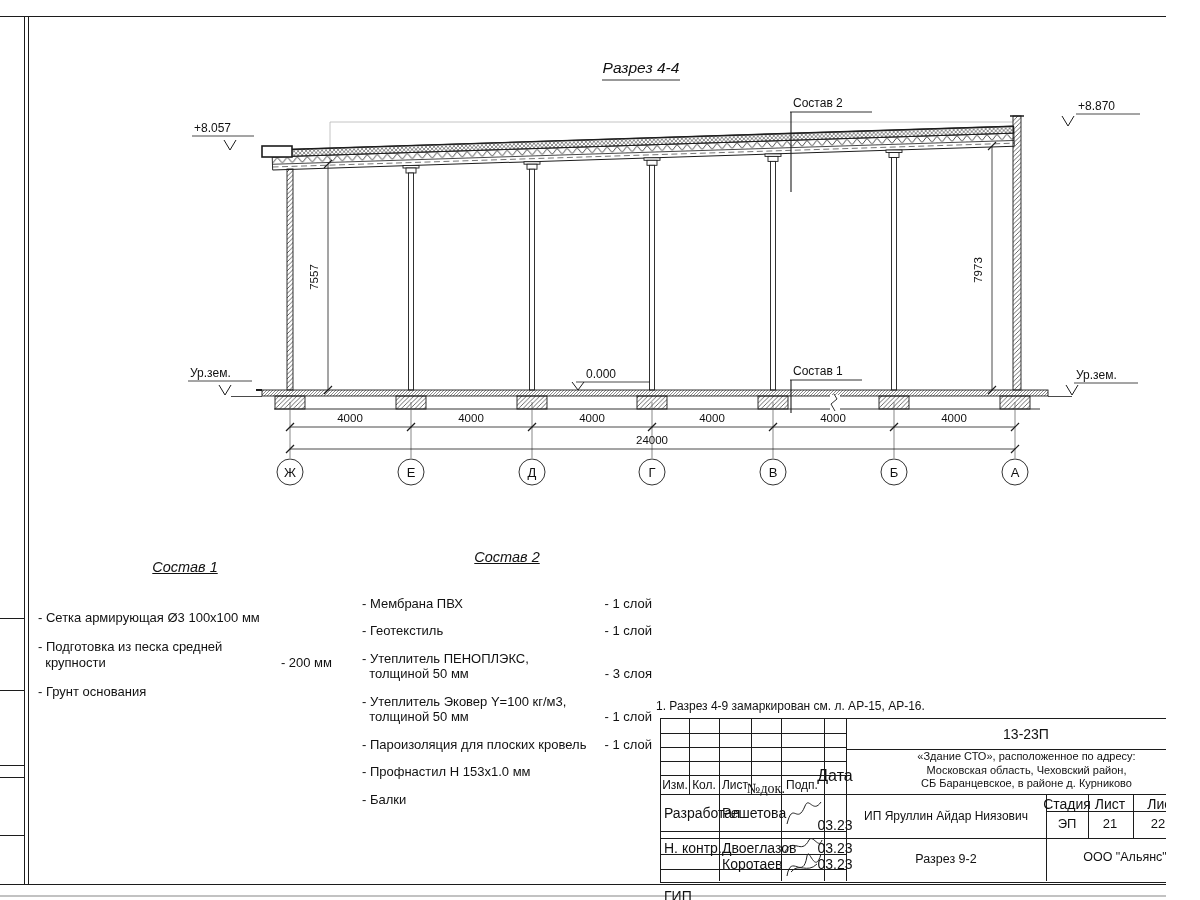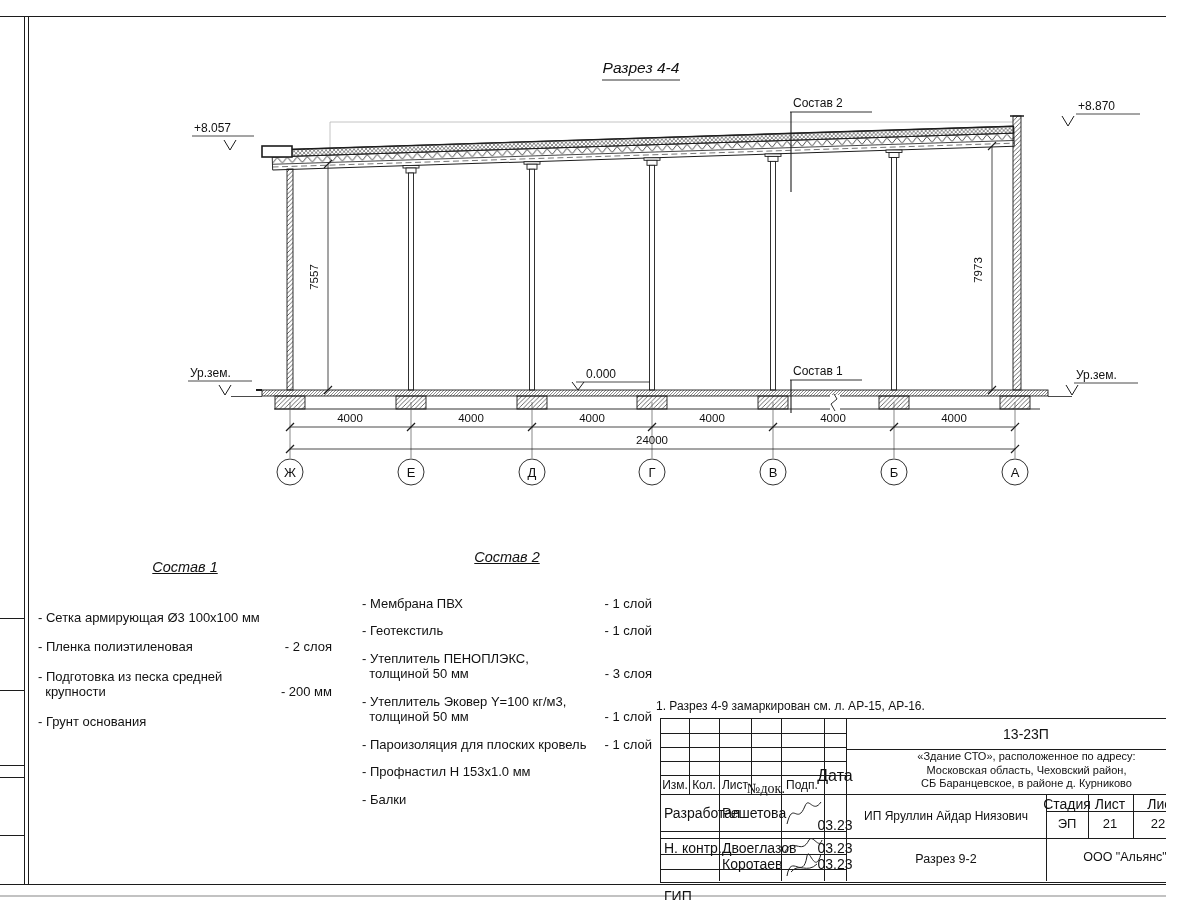--- a/index.html
+++ b/index.html
@@ -250,24 +250,20 @@
     </g>
   </svg>
 
   <div class="complist" style="left:38px;top:560px;width:294px;">
     <div class="comp-title">Состав 1</div>
     <div class="comp-item">
       <span class="comp-text">- Сетка армирующая Ø3 100х100 мм</span>
       <span class="comp-val"></span>
       </div>
     <div class="comp-item">
-      <span class="comp-text">- Пленка полиэтиленовая</span>
-      <span class="comp-val">-  2 слоя</span>
-      </div>
-    <div class="comp-item">
       <span class="comp-text">- Подготовка из песка средней
   крупности</span>
       <span class="comp-val">- 200 мм</span>
       </div>
     <div class="comp-item">
       <span class="comp-text">- Грунт основания</span>
       <span class="comp-val"></span>
       </div>
   </div>
 

